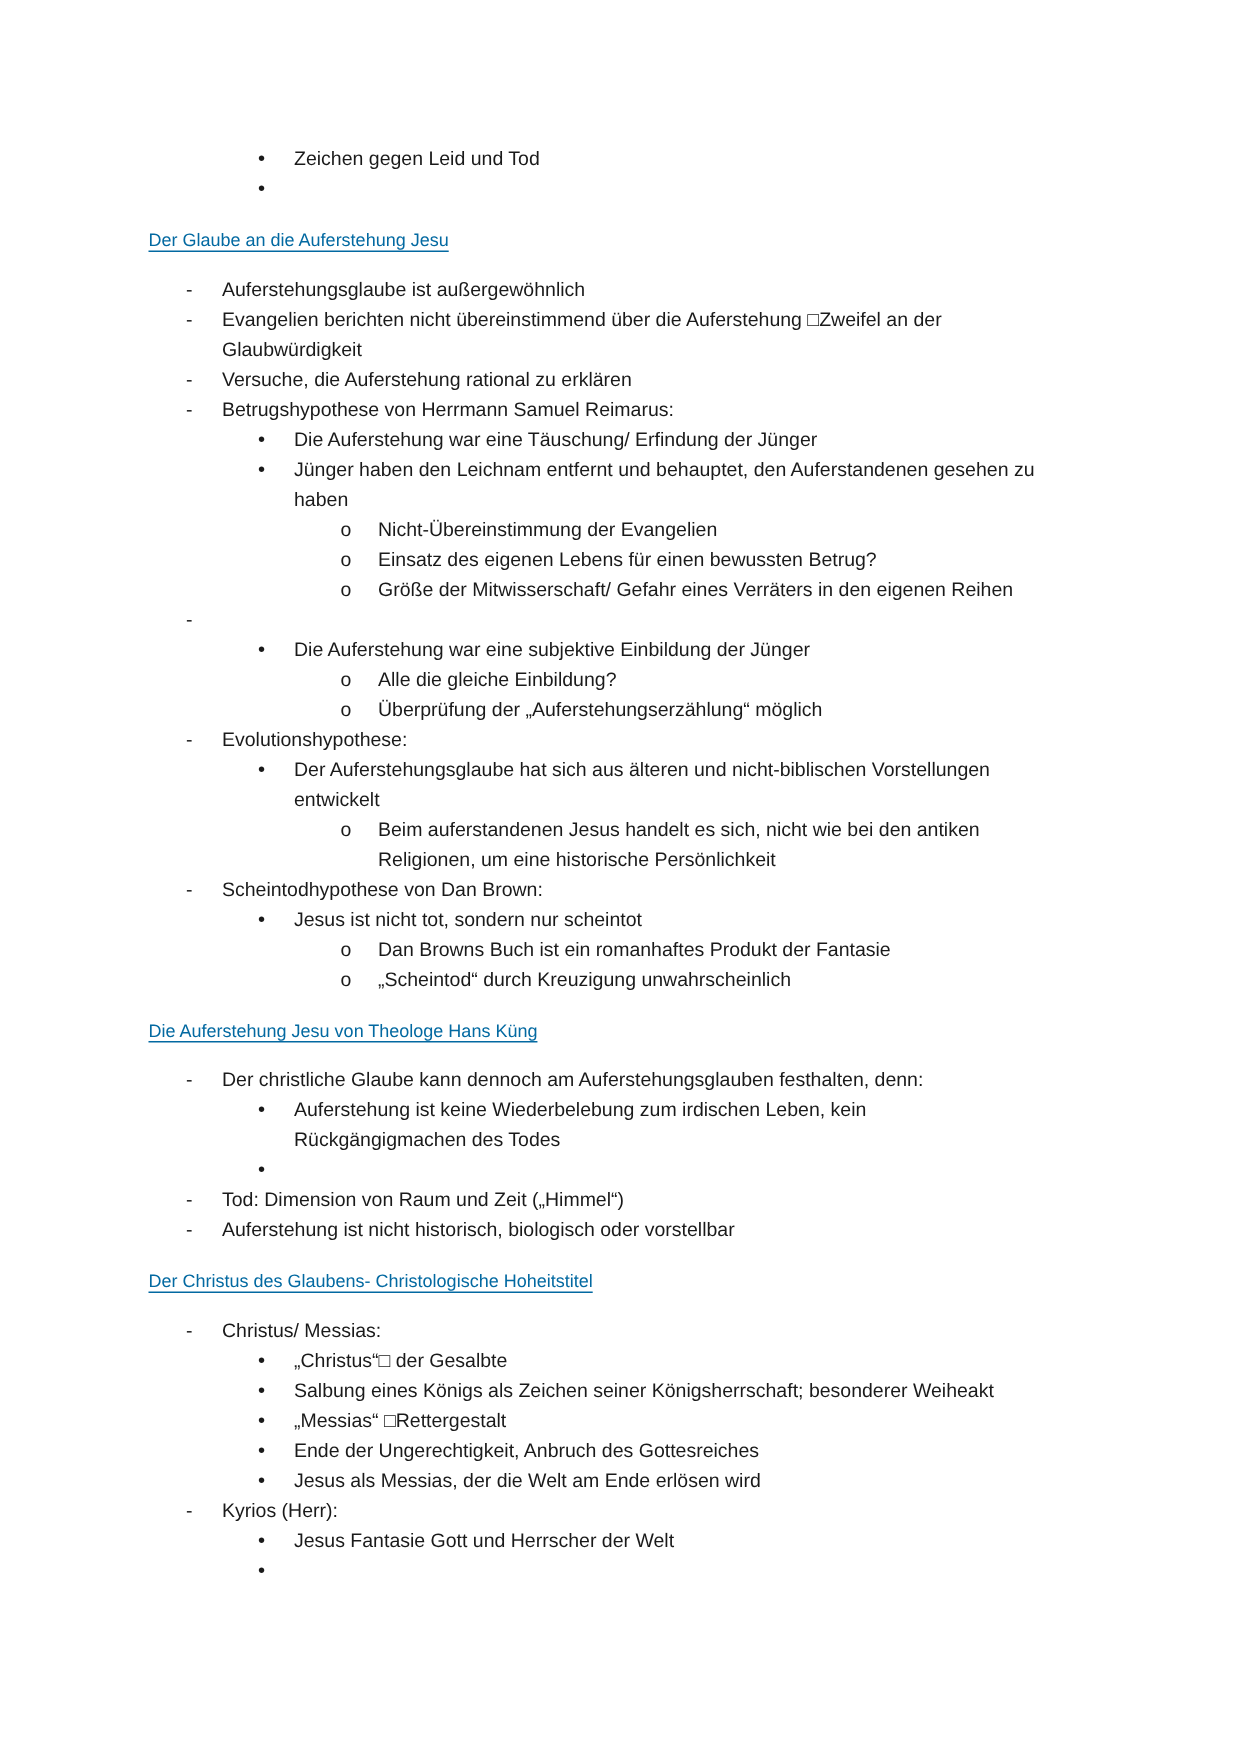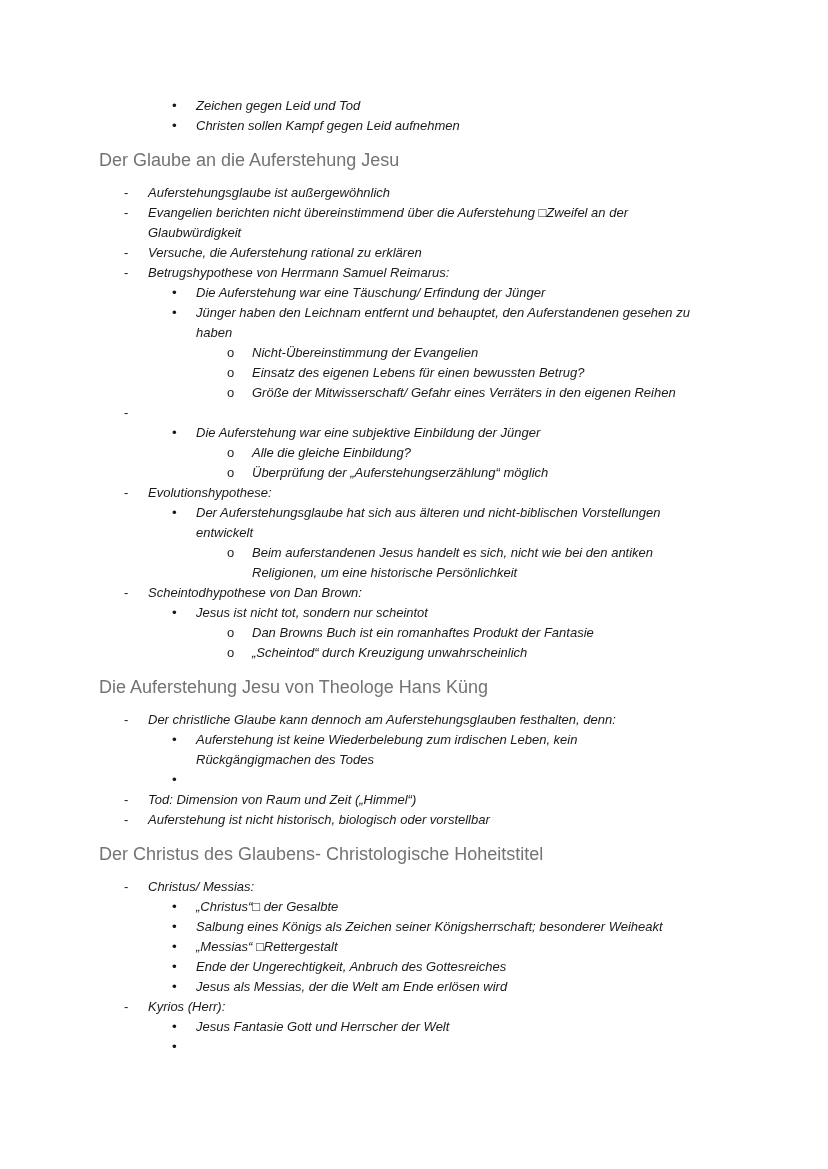--- a/index.html
+++ b/index.html
@@ -12,48 +12,48 @@
     padding: 96px 68px 0 99px;
     font-family: "Liberation Sans", "DejaVu Sans", sans-serif;
     font-size: 13px;
     line-height: 20px;
     color: #1a1a1a;
     overflow: hidden;
   }
   .doc { width: 100%; }
   .heading {
     margin: 14px 0 13px 0;
-    font-size: 18px;
+    font-size: 12px;
     line-height: 20px;
+    text-decoration: underline;
     text-underline-offset: 3px;
     text-decoration-thickness: 1px;
-    color: #737373;
+    color: #0369a1;
   }
   .item { display: flex; align-items: flex-start; }
   .item .marker { flex: 0 0 24px; text-align: left; }
-  .item .text  { flex: 0 1 auto; white-space: pre; font-style: italic; }
+  .item .text  { flex: 0 1 auto; white-space: pre; }
   .lvl0 { padding-left: 25px; }
   .lvl1 { padding-left: 73px; }
   .lvl2 { padding-left: 128px; }
   .lvl2 .marker { flex-basis: 25px; }
   .lvl1 .marker { font-size: 13.5px; }
 </style>
 </head>
 <body>
 
 <div class="page" style="background: rgb(255, 255, 255); color: rgb(26, 26, 26);">
   <div class="doc" id="doc-root">
       <div class="list">
         <div class="item lvl1">
           <span class="marker">•</span>
           <span class="text">Zeichen gegen Leid und Tod</span>
         </div>
         <div class="item lvl1">
           <span class="marker">•</span>
-          <span class="text">Christen sollen Kampf gegen Leid aufnehmen</span>
         </div>
       </div>
       <div class="heading">Der Glaube an die Auferstehung Jesu</div>
       <div class="list">
         <div class="item lvl0">
           <span class="marker">-</span>
           <span class="text">Auferstehungsglaube ist außergewöhnlich</span>
         </div>
         <div class="item lvl0">
           <span class="marker">-</span>

